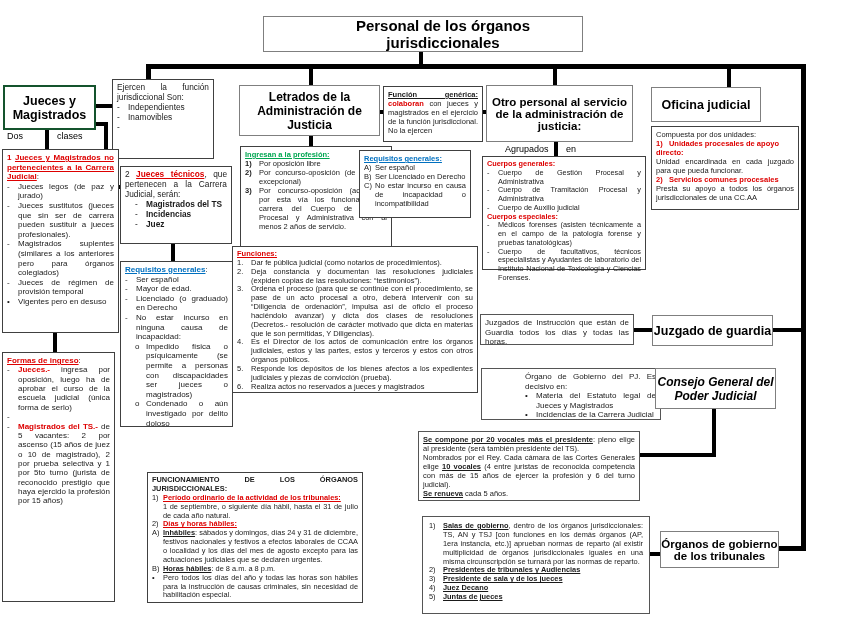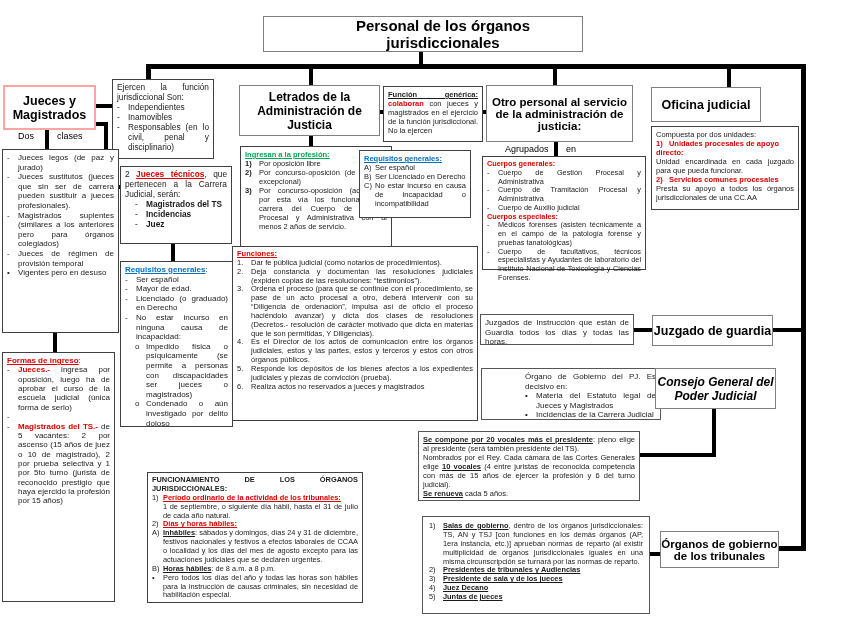--- a/index.html
+++ b/index.html
@@ -54,43 +54,46 @@
   <div class="line" style="left:636px;top:388px;width:20px;height:4px;"></div>
   <div class="line" style="left:712px;top:408px;width:4px;height:49px;"></div>
   <div class="line" style="left:639px;top:453px;width:77px;height:4px;"></div>
   <div class="line" style="left:649px;top:552px;width:12px;height:4px;"></div>
   <div class="line" style="left:778px;top:546px;width:28px;height:5px;"></div>
 
   <div class="tbox" style="left:263px;top:16px;width:320px;height:36px;font-size:15px;padding-left:40px;">
     <span>Personal de los órganos jurisdiccionales</span>
   </div>
 
-  <div class="tbox" style="left:3px;top:85px;width:93px;height:45px;font-size:12.5px;border:2px solid #fca5a5;">
+  <div class="tbox" style="left:3px;top:85px;width:93px;height:45px;font-size:12.5px;border:2px solid #14532d;">
     <span>Jueces y Magistrados</span>
   </div>
-  <div class="lbl" style="left:18px;top:131px;">Dos</div>
+  <div class="lbl" style="left:7px;top:131px;">Dos</div>
   <div class="lbl" style="left:57px;top:131px;">clases</div>
 
   <div class="box" style="left:112px;top:79px;width:102px;height:80px;font-size:8.3px;">
     <div>Ejercen la función jurisdiccional Son:</div>
     <div class="row">
         <span class="m">-</span>
         <span class="t">Independientes</span>
       </div>
     <div class="row">
         <span class="m">-</span>
         <span class="t">Inamovibles</span>
       </div>
     <div class="row">
         <span class="m">-</span>
-        <span class="t">Responsables (en lo civil, penal y disciplinario)</span>
       </div>
   </div>
 
   <div class="box" style="left:2px;top:149px;width:117px;height:184px;">
+    <div>
+      <span class="red-b">1</span>
+      <span class="h-red">Jueces y Magistrados no pertenecientes a la Carrera Judicial</span><span>:</span>
+    </div>
     <div class="row">
         <span class="m">-</span>
         <span class="t">Jueces legos (de paz y jurado)</span>
       </div>
     <div class="row">
         <span class="m">-</span>
         <span class="t">Jueces sustitutos (jueces que sin ser de carrera pueden sustituir a jueces profesionales).</span>
       </div>
     <div class="row">
         <span class="m">-</span>
@@ -201,21 +204,21 @@
     <div class="row">
         <span class="m">B)</span>
         <span class="t">Ser Licenciado en Derecho</span>
       </div>
     <div class="row">
         <span class="m">C)</span>
         <span class="t">No estar incurso en causa de incapacidad o incompatibilidad</span>
       </div>
   </div>
 
-  <div class="box" style="left:232px;top:246px;width:246px;height:175px;font-size:7.5px;line-height:1.18;">
+  <div class="box" style="left:232px;top:246px;width:246px;height:147px;font-size:7.5px;line-height:1.18;">
     <div><span class="h-red">Funciones:</span></div>
     <div class="row">
         <span class="m2">1.</span>
         <span class="t">Dar fe pública judicial (como notarios de procedimientos).</span>
       </div>
     <div class="row">
         <span class="m2">2.</span>
         <span class="t">Deja constancia y documentan las resoluciones judiciales (expiden copias de las resoluciones: “testimonios”).</span>
       </div>
     <div class="row">

